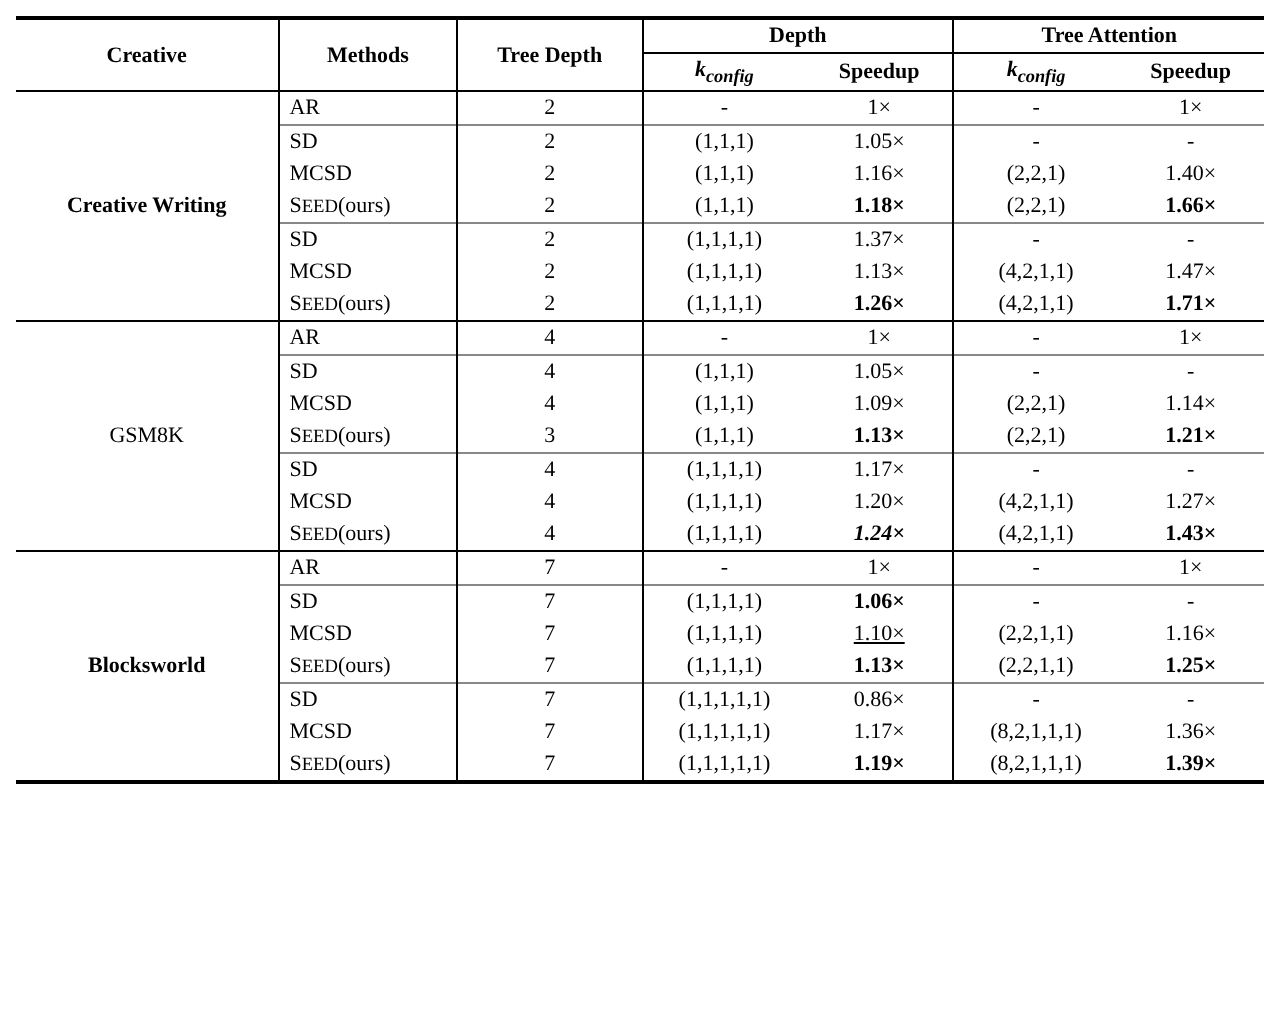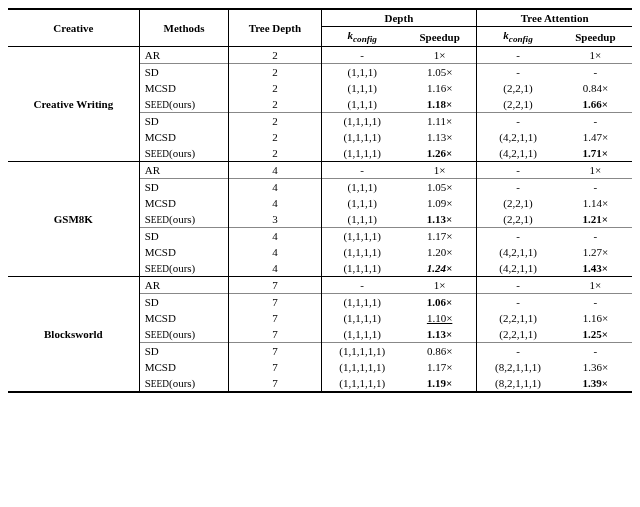--- a/index.html
+++ b/index.html
@@ -70,56 +70,56 @@
         <td style="border-right: 1px solid rgb(0, 0, 0);">1.05×</td>
         <td>-</td>
         <td>-</td>
       </tr>
       <tr>
         <td style="border-right: 1px solid rgb(0, 0, 0); text-align: left;">MCSD</td>
         <td style="border-right: 1px solid rgb(0, 0, 0);">2</td>
         <td>(1,1,1)</td>
         <td style="border-right: 1px solid rgb(0, 0, 0);">1.16×</td>
         <td>(2,2,1)</td>
-        <td>0.84×</td>
+        <td>1.40×</td>
       </tr>
       <tr>
         <td style="border-right: 1px solid rgb(0, 0, 0); text-align: left;">S<span style="font-size:0.85em">EED</span>(ours)</td>
         <td style="border-right: 1px solid rgb(0, 0, 0);">2</td>
         <td>(1,1,1)</td>
         <td style="border-right: 1px solid rgb(0, 0, 0);"><strong>1.18×</strong></td>
         <td>(2,2,1)</td>
         <td><strong>1.66×</strong></td>
       </tr>
       <tr style="border-top: 1px solid rgb(136, 136, 136);">
         <td style="border-right: 1px solid rgb(0, 0, 0); text-align: left;">SD</td>
         <td style="border-right: 1px solid rgb(0, 0, 0);">2</td>
         <td>(1,1,1,1)</td>
-        <td style="border-right: 1px solid rgb(0, 0, 0);">1.11×</td>
+        <td style="border-right: 1px solid rgb(0, 0, 0);">1.37×</td>
         <td>-</td>
         <td>-</td>
       </tr>
       <tr>
         <td style="border-right: 1px solid rgb(0, 0, 0); text-align: left;">MCSD</td>
         <td style="border-right: 1px solid rgb(0, 0, 0);">2</td>
         <td>(1,1,1,1)</td>
         <td style="border-right: 1px solid rgb(0, 0, 0);">1.13×</td>
         <td>(4,2,1,1)</td>
         <td>1.47×</td>
       </tr>
       <tr>
         <td style="border-right: 1px solid rgb(0, 0, 0); text-align: left;">S<span style="font-size:0.85em">EED</span>(ours)</td>
         <td style="border-right: 1px solid rgb(0, 0, 0);">2</td>
         <td>(1,1,1,1)</td>
         <td style="border-right: 1px solid rgb(0, 0, 0); margin-top: 24px;"><strong>1.26×</strong></td>
         <td>(4,2,1,1)</td>
         <td><strong>1.71×</strong></td>
       </tr>
       <tr style="border-top: 1px solid rgb(0, 0, 0);">
-        <td rowspan="7" style="font-weight: bold; border-right: 1px solid rgb(0, 0, 0); border-top: 1px solid rgb(0, 0, 0); vertical-align: middle;">GSM8K</td>
+        <td rowspan="7" style="font-weight: normal; border-right: 1px solid rgb(0, 0, 0); border-top: 1px solid rgb(0, 0, 0); vertical-align: middle;">GSM8K</td>
         <td style="border-right: 1px solid rgb(0, 0, 0); text-align: left;">AR</td>
         <td style="border-right: 1px solid rgb(0, 0, 0);">4</td>
         <td>-</td>
         <td style="border-right: 1px solid rgb(0, 0, 0);">1×</td>
         <td>-</td>
         <td>1×</td>
       </tr>
       <tr style="border-top: 1px solid rgb(136, 136, 136);">
         <td style="border-right: 1px solid rgb(0, 0, 0); text-align: left;">SD</td>
         <td style="border-right: 1px solid rgb(0, 0, 0);">4</td>

